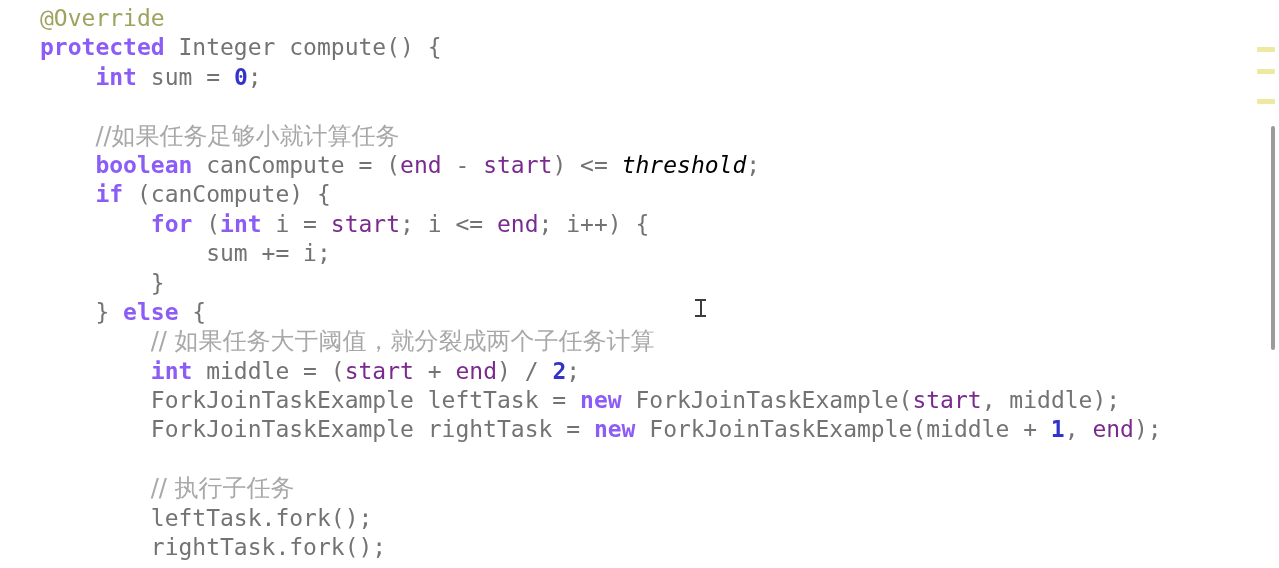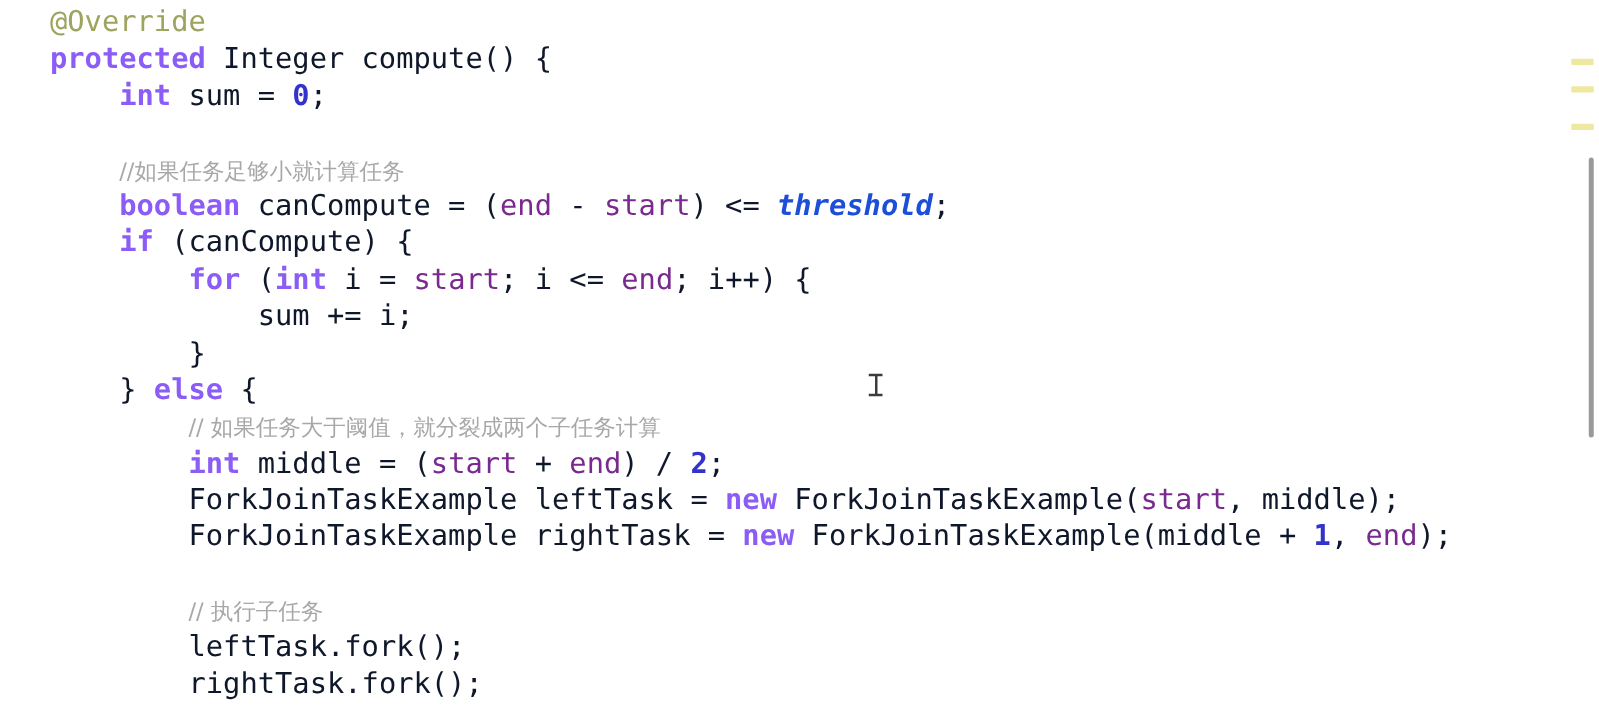--- a/index.html
+++ b/index.html
@@ -40,30 +40,30 @@
     letter-spacing: 0px;
     color: #2b2b2b;
   }
   .code-line {
     height: 29.4px;
     white-space: pre;
     font-variant-ligatures: none;
   }
 
   
-  .t-plain   { color: #0f172a; }
+  .t-plain   { color: #737373; }
   .t-kw      { color: #8b5cf6; font-weight: bold; }
   .t-anno    { color: #9ea35f; }
   .t-field   { color: #7a2a8f; font-weight: normal; }
-  .t-fieldi  { color: #1d4ed8; font-weight: bold; font-style: italic; }
+  .t-fieldi  { color: #000000; font-weight: normal; font-style: italic; }
   .t-num     { color: #3333cc; font-weight: bold; }
   .t-cmt-cjk {
     color: #a8a8a8;
     font-family: "DejaVu Sans", "Liberation Sans", sans-serif;
-    font-size: 18px;
+    font-size: 24px;
   }
 
   
   #marker-gutter {
     position: absolute;
     top: 0;
     right: 0;
     width: 26px;
     height: 568px;
     background: transparent;

